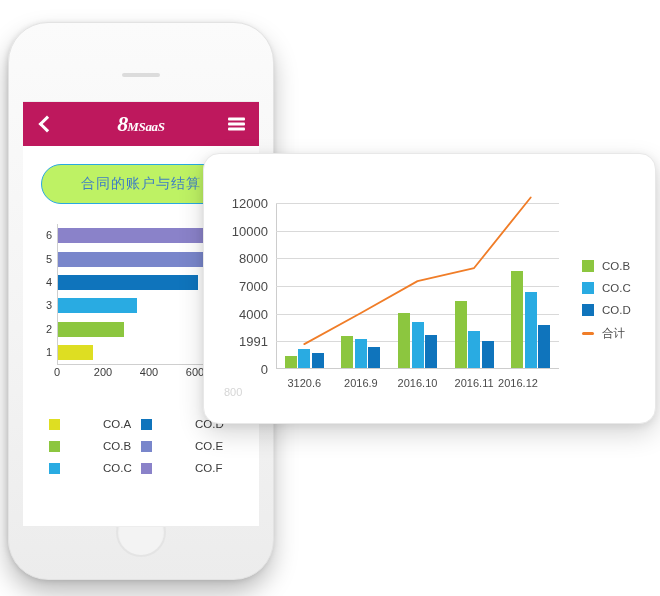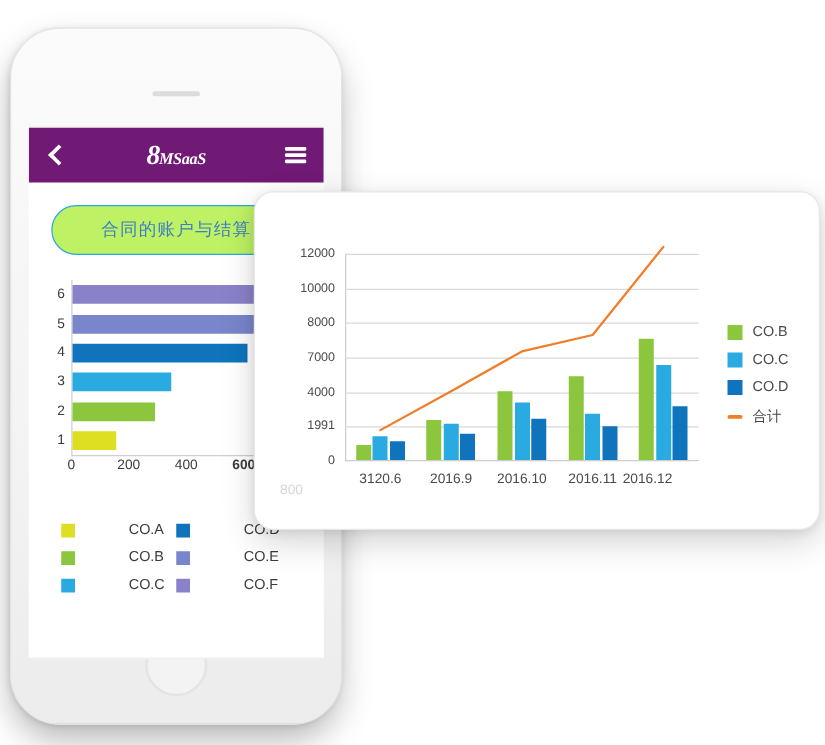--- a/index.html
+++ b/index.html
@@ -35,21 +35,21 @@
     box-shadow:inset 0 1px 2px rgba(0,0,0,.05);
   }
   .phone-screen{
     position:absolute;left:14px;top:78px;width:236px;height:424px;
     background:#ffffff;overflow:hidden;
     border:1px solid #ededed;border-left:none;border-right:none;
   }
 
   
   .app-header{
-    height:44px;background:#701a75;position:relative;color:#fff;
+    height:44px;background:#be185d;position:relative;color:#fff;
     display:flex;align-items:center;text-decoration:underline;
   }
   .hdr-back{
     position:absolute;left:14px;top:50%;transform:translateY(-50%);
     width:14px;height:14px;cursor:pointer;
   }
   .hdr-back:before{
     content:"";position:absolute;left:4px;top:1px;width:9px;height:9px;
     border-left:3px solid #fff;border-bottom:3px solid #fff;
     transform:rotate(45deg);
@@ -101,21 +101,21 @@
     border:1px solid #e8e8e8;
     box-shadow:0 10px 26px rgba(0,0,0,.16),0 2px 8px rgba(0,0,0,.08);
     overflow:hidden;
   }
   .card-chart{position:absolute;left:0;top:0;width:451px;height:269px;}
 
   .mplot{position:absolute;left:72px;top:49px;width:283px;height:166px;}
   .gridline{position:absolute;left:0;width:100%;height:1px;background:#d9d9d9;}
   .axis-left{position:absolute;left:0;top:0;width:1px;height:100%;background:#cdcdcd;}
   .axis-bottom{position:absolute;left:0;bottom:0;width:100%;height:1px;background:#cdcdcd;}
-  .ylab{position:absolute;right:0;font-size:10px;color:#4a4a4a;text-align:center;transform:translateY(-50%);white-space:nowrap;}
+  .ylab{position:absolute;right:0;font-size:13px;color:#4a4a4a;text-align:center;transform:translateY(-50%);white-space:nowrap;}
   .xlab{position:absolute;font-size:11px;color:#4a4a4a;transform:translateX(-50%);white-space:nowrap;}
   .mbar{position:absolute;bottom:1px;}
   .linesvg{position:absolute;left:0;top:0;overflow:visible;}
 
   .mlegend{position:absolute;left:378px;top:106px;}
   .mleg-item{display:flex;align-items:center;margin-bottom:10px;font-size:11.5px;color:#4a4a4a;}
   .mleg-sw{width:12px;height:12px;margin-right:8px;flex:none;}
   .mleg-line{width:12px;height:2.5px;margin-right:8px;flex:none;border-radius:2px;}
   .ghost-800{position:absolute;left:224px;top:386px;font-size:11px;color:#d6d6d6;}
 </style>
@@ -169,21 +169,21 @@
             <div class="plabel" style="top: 28.5px;">5</div>
             <div class="prow" style="top: 4.16667px; width: 167.9px;">
               <div class="bar" style="background: rgb(138, 130, 201); width: 100%;"></div>
             </div>
             <div class="plabel" style="top: 5.16667px;">6</div>
           </div>
         <div class="pxaxis" id="phone-xaxis">
             <div class="ptick" style="left: 0px;">0</div>
             <div class="ptick" style="left: 46px;">200</div>
             <div class="ptick" style="left: 92px;">400</div>
-            <div class="ptick" style="left: 138px; font-weight: bold;">600</div>
+            <div class="ptick" style="left: 138px;">600</div>
           </div>
       </div>
 
       <div class="plegend" id="phone-legend">
           <div class="pleg-item">
             <span class="pleg-sw" style="background: rgb(222, 222, 34);"></span>
             <span>CO.A</span>
           </div>
           <div class="pleg-item">
             <span class="pleg-sw" style="background: rgb(15, 116, 188);"></span>

